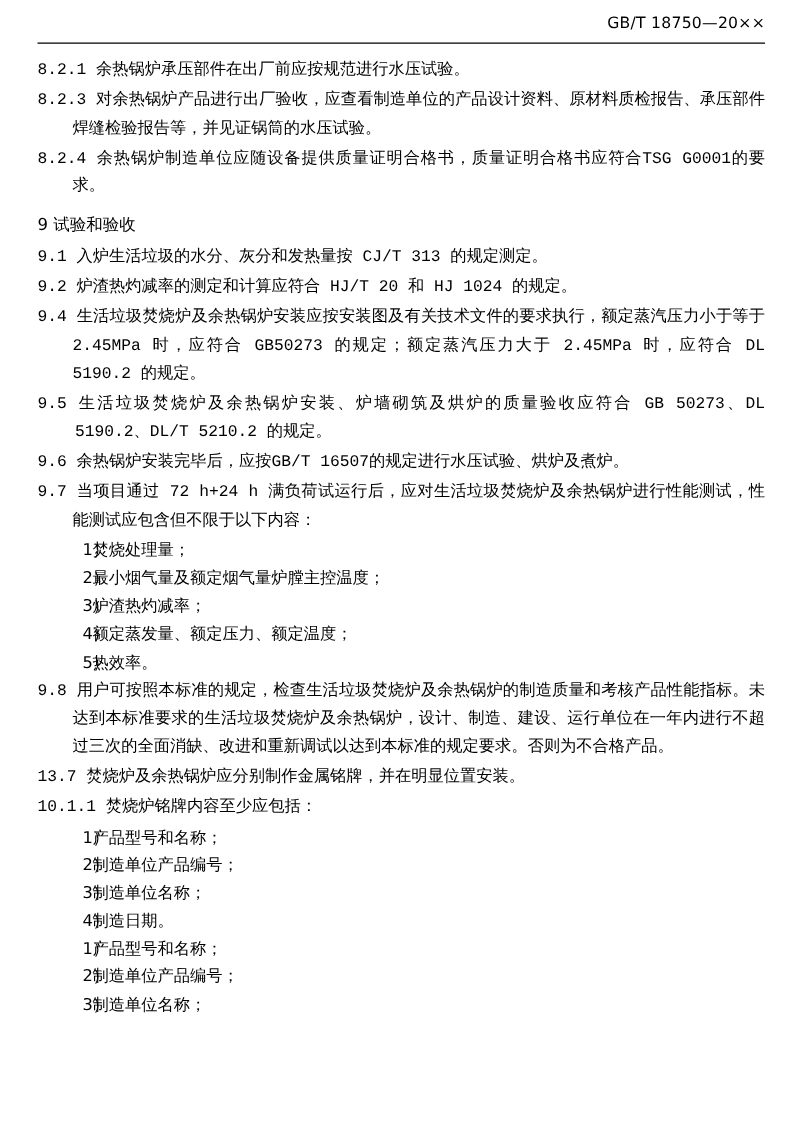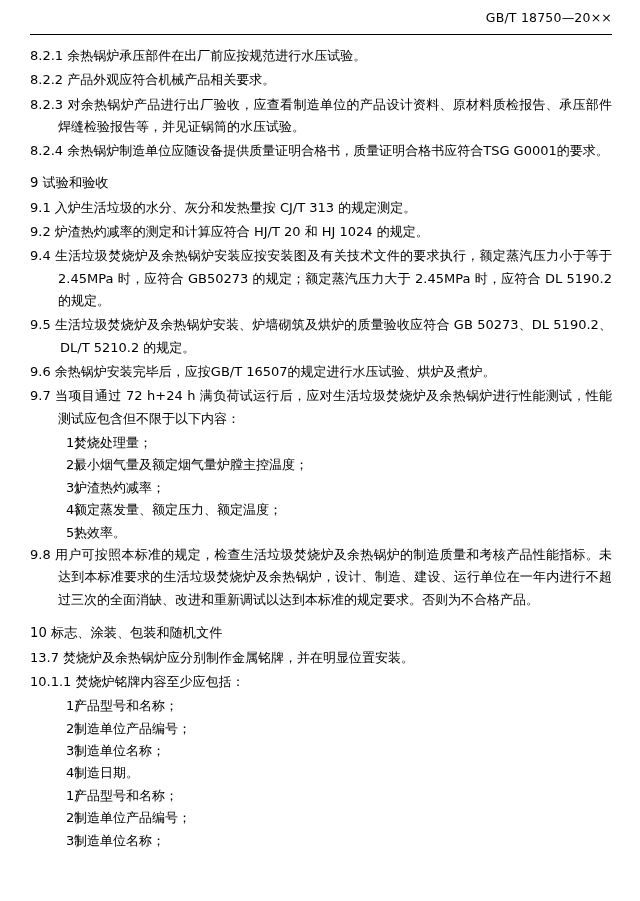--- a/index.html
+++ b/index.html
@@ -37,20 +37,21 @@
   .body-text {
     font-size: 13px;
     line-height: 1.72;
     text-align: justify;
   }
   p {
     margin: 0 0 2px 0;
   }
   .para {
     text-indent: 0;
+    font-family: Liberation Mono, monospace;
   }
   .sec-head {
     margin-top: 9px;
     margin-bottom: 2px;
     font-size: 13.2px;
   }
   .sec-head.spaced {
     margin-top: 11px;
   }
   .hang {
@@ -89,21 +90,20 @@
 <div class="page">
 
   <div class="header">
     <span>GB/T 18750—20××</span>
   </div>
   <div class="header-line"></div>
 
   <div class="body-text">
 
     <p class="para hang">8.2.1  余热锅炉承压部件在出厂前应按规范进行水压试验。</p>
-    <p class="para hang">8.2.2  产品外观应符合机械产品相关要求。</p>
     <p class="para hang">8.2.3  对余热锅炉产品进行出厂验收，应查看制造单位的产品设计资料、原材料质检报告、承压部件焊缝检验报告等，并见证锅筒的水压试验。</p>
     <p class="para hang">8.2.4  余热锅炉制造单位应随设备提供质量证明合格书，质量证明合格书应符合TSG G0001的要求。</p>
 
     <p class="sec-head">9  试验和验收</p>
 
     <p class="para hang">9.1  入炉生活垃圾的水分、灰分和发热量按 CJ/T 313 的规定测定。</p>
     <p class="para hang">9.2  炉渣热灼减率的测定和计算应符合 HJ/T 20 和 HJ 1024 的规定。</p>
     <p class="para hang">9.4  生活垃圾焚烧炉及余热锅炉安装应按安装图及有关技术文件的要求执行，额定蒸汽压力小于等于2.45MPa 时，应符合 GB50273 的规定；额定蒸汽压力大于 2.45MPa 时，应符合 DL 5190.2 的规定。</p>
     <p class="para hang2">9.5  生活垃圾焚烧炉及余热锅炉安装、炉墙砌筑及烘炉的质量验收应符合 GB 50273、DL 5190.2、DL/T 5210.2 的规定。</p>
     <p class="para hang">9.6  余热锅炉安装完毕后，应按GB/T 16507的规定进行水压试验、烘炉及煮炉。</p>
@@ -127,21 +127,20 @@
         <span class="txt">额定蒸发量、额定压力、额定温度；</span>
       </li>
       <li>
         <span class="num">5）</span>
         <span class="txt">热效率。</span>
       </li>
     </ol>
 
     <p class="para hang">9.8  用户可按照本标准的规定，检查生活垃圾焚烧炉及余热锅炉的制造质量和考核产品性能指标。未达到本标准要求的生活垃圾焚烧炉及余热锅炉，设计、制造、建设、运行单位在一年内进行不超过三次的全面消缺、改进和重新调试以达到本标准的规定要求。否则为不合格产品。</p>
 
-    <p class="sec-head spaced">10  标志、涂装、包装和随机文件</p>
 
     <p class="para hang2">13.7  焚烧炉及余热锅炉应分别制作金属铭牌，并在明显位置安装。</p>
     <p class="para hang2">10.1.1  焚烧炉铭牌内容至少应包括：</p>
 
     <ol class="numlist">
       <li>
         <span class="num">1）</span>
         <span class="txt">产品型号和名称；</span>
       </li>
       <li>

